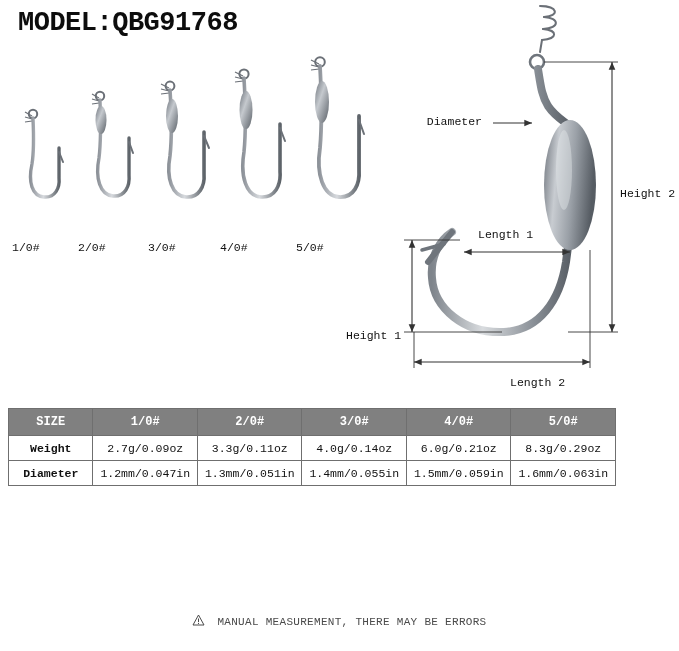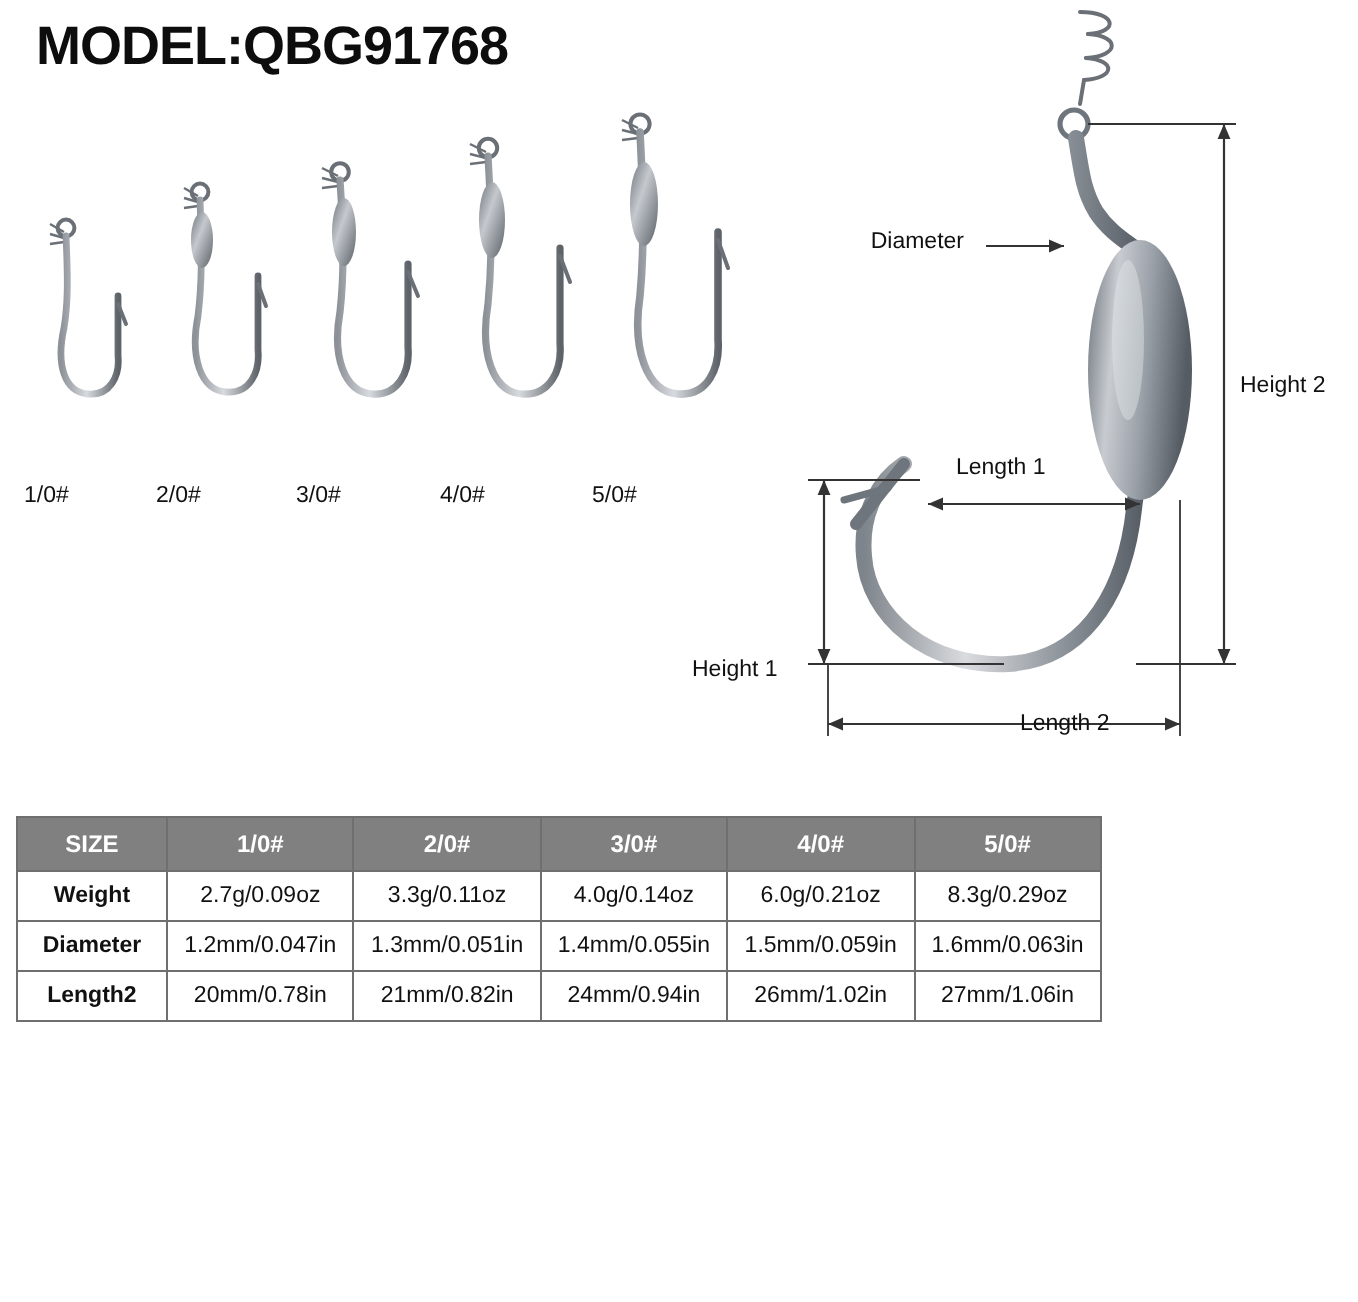--- a/index.html
+++ b/index.html
@@ -13,20 +13,21 @@
     font-family: "Liberation Sans", sans-serif;
     color: #111111;
     position: relative;
     overflow: hidden;
   }
 
   .page {
     position: relative;
     width: 679px;
     height: 651px;
+    font-family: Liberation Mono, monospace;
   }
 
   
   .model-title {
     position: absolute;
     left: 18px;
     top: 8px;
     font-size: 27px;
     font-weight: bold;
     letter-spacing: -0.5px;
@@ -76,21 +77,21 @@
     font-size: 11.5px;
     color: #111;
     white-space: nowrap;
   }
 
   
   .spec-table {
     position: absolute;
     left: 8px;
     top: 408px;
-    width: 543px;
+    width: 608px;
     border-collapse: collapse;
     font-size: 11.5px;
   }
   .spec-table th, .spec-table td {
     border: 1px solid #6f6f6f;
     text-align: center;
     height: 24px;
     padding: 0 2px;
     font-weight: normal;
     color: #111;
@@ -319,21 +320,21 @@
 
       <line x1="62" y1="362" x2="238" y2="362" stroke="#333" stroke-width="1.1" marker-start="url(#arrHs)" marker-end="url(#arrH)"></line>
       <line x1="62" y1="332" x2="62" y2="368" stroke="#333" stroke-width="0.9"></line>
       <line x1="238" y1="250" x2="238" y2="368" stroke="#333" stroke-width="0.9"></line>
     </svg>
 
     <div class="dim-label" style="left:130px; top:115px; transform:translateX(-100%);">Diameter</div>
     <div class="dim-label" style="left:268px; top:187px;">Height 2</div>
     <div class="dim-label" style="left:-6px; top:288px;margin-top:41px;">Height 1</div>
     <div class="dim-label" style="left:126px; top:228px;">Length 1</div>
-    <div class="dim-label" style="left:114px; top:356px;padding-left:44px;">Length 2</div>
+    <div class="dim-label" style="left:114px; top:376px;padding-left:44px;">Length 2</div>
   </div>
 
   <table class="spec-table">
     <thead>
       <tr>
         <th>SIZE</th>
         <th>1/0#</th>
         <th>2/0#</th>
         <th>3/0#</th>
         <th>4/0#</th>
@@ -350,25 +351,27 @@
         <td>8.3g/0.29oz</td>
       </tr>
       <tr>
         <td>Diameter</td>
         <td>1.2mm/0.047in</td>
         <td>1.3mm/0.051in</td>
         <td>1.4mm/0.055in</td>
         <td>1.5mm/0.059in</td>
         <td>1.6mm/0.063in</td>
       </tr>
-      <tr>
-        <td>Length2</td>
-        <td>20mm/0.78in</td>
-        <td>21mm/0.82in</td>
-        <td>24mm/0.94in</td>
-        <td>26mm/1.02in</td>
-        <td>27mm/1.06in</td>
-      </tr>
     </tbody>
   </table>
 
+  <div class="footer-note">
+    <span class="warn-icon">
+      <svg width="13" height="12" viewBox="0 0 13 12">
+        <path d="M6.5 1 L12 11 L1 11 Z" fill="none" stroke="#4a4a4a" stroke-width="1"></path>
+        <path d="M6.5 4.5 L6.5 8" stroke="#4a4a4a" stroke-width="1"></path>
+        <circle cx="6.5" cy="9.4" r="0.55" fill="#4a4a4a"></circle>
+      </svg>
+    </span>
+    <span>MANUAL MEASUREMENT, THERE MAY BE ERRORS</span>
+  </div>
 
 </div>
 
 </body></html>

